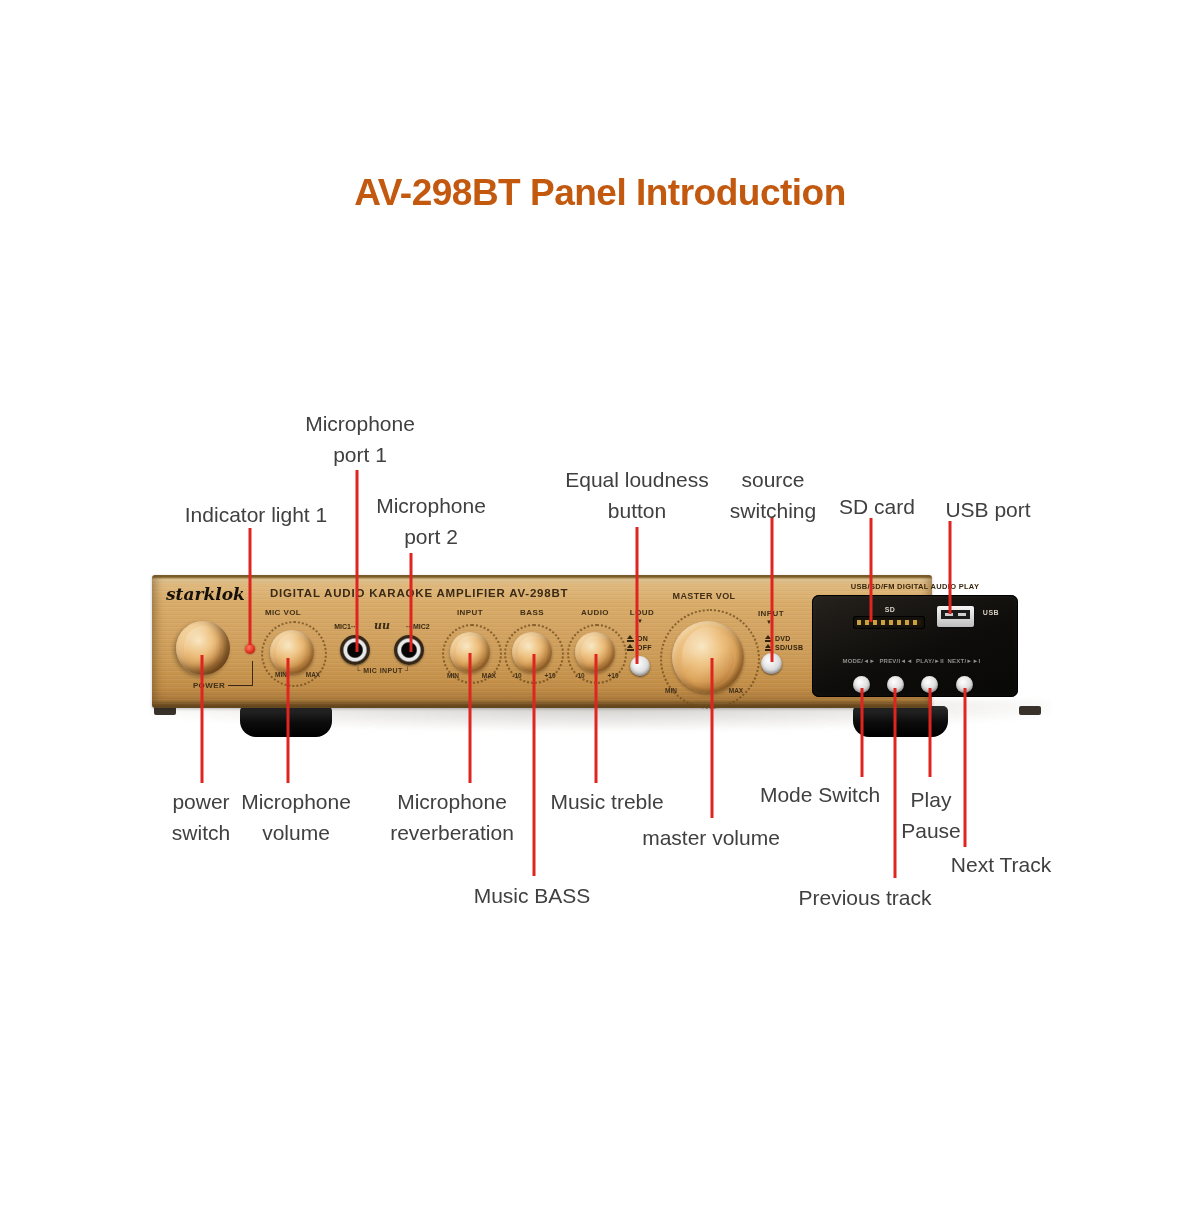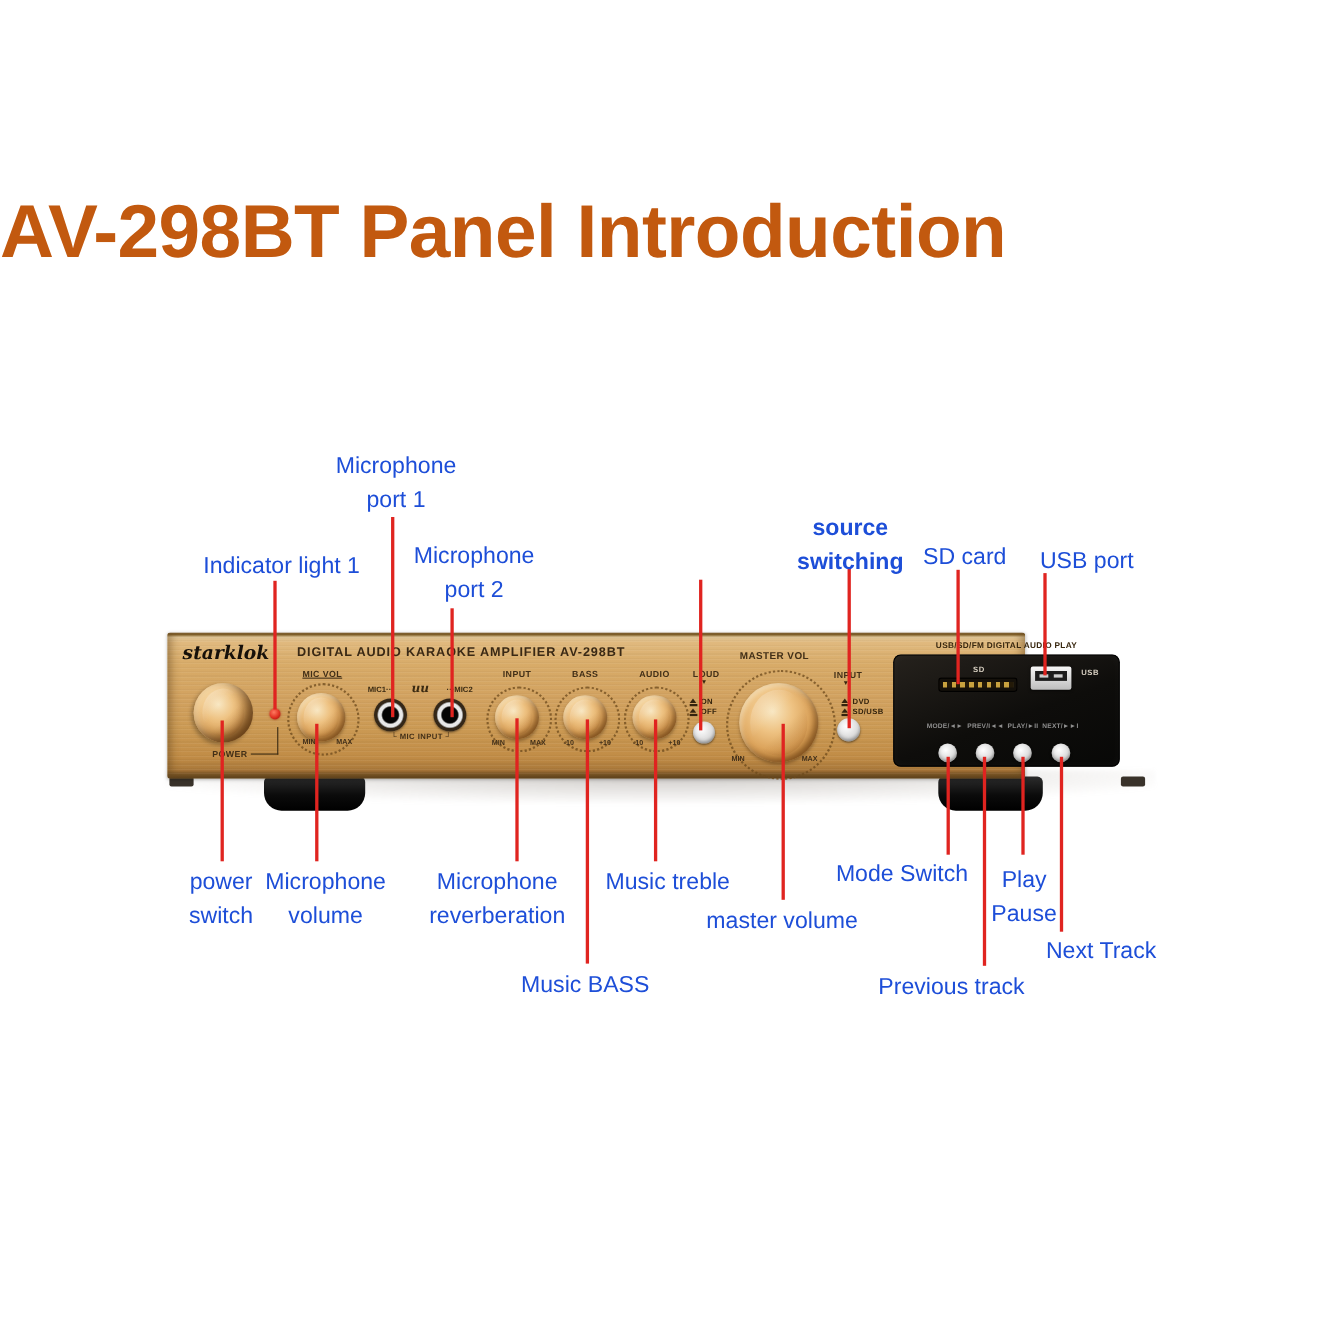--- a/index.html
+++ b/index.html
@@ -1,19 +1,19 @@
 <!DOCTYPE html>
 <html><head>
 <meta charset="utf-8">
 <style>
   html,body{margin:0;padding:0;background:#fff;}
   .stage{position:relative;width:1200px;height:1221px;background:#fff;overflow:hidden;
          font-family:"Liberation Sans","DejaVu Sans",sans-serif;}
-  .title{position:absolute;left:0;right:0;top:172px;
-         font-size:68px;font-weight:700;letter-spacing:-.5px;color:#c2590f;}
+  .title{position:absolute;left:0;right:0;top:172px;text-align:center;
+         font-size:37px;font-weight:700;letter-spacing:-.5px;color:#c2590f;}
   
   .amp{position:absolute;left:152px;top:575px;width:780px;height:133px;z-index:1;}
   .amp-face{position:absolute;left:0;top:0;right:0;bottom:0;border-radius:3px;
     background:
       repeating-linear-gradient(0deg, rgba(255,255,255,.055) 0 1px, rgba(0,0,0,.025) 1px 2px, transparent 2px 4px),
       linear-gradient(180deg,#7c5a26 0,#8c6a30 2px,#ecd2a2 4px,#e0b97e 9px,#d8ab68 22%,#d2a260 45%,#cb9a54 65%,#c18c46 85%,#a9783a 94%,#7a5626 97%,#5b3f1a 100%);
     box-shadow: inset 4px 0 8px rgba(100,70,30,.45), inset -4px 0 8px rgba(100,70,30,.45), 0 1px 3px rgba(0,0,0,.25);}
   .foot{position:absolute;top:131px;height:31px;border-radius:5px 5px 16px 16px;z-index:0;
     background:linear-gradient(180deg,#2c2c2c,#0b0b0b 55%,#000);}
   .pad{position:absolute;top:131px;height:9px;width:22px;background:#39322a;border-radius:2px;z-index:0;}
@@ -66,21 +66,21 @@
   .usbport::after{content:"";position:absolute;left:8px;top:7px;width:8px;height:3px;background:#cfcfcf;
     box-shadow:13px 0 0 #cfcfcf;}
   .tlabel{position:absolute;width:40px;top:83px;text-align:center;font-size:6px;font-weight:700;
     color:#8f8f8f;letter-spacing:.2px;}
   .microw{position:absolute;left:180px;top:44px;width:100px;display:flex;align-items:baseline;
     justify-content:center;font-size:7px;font-weight:700;color:#3a2a12;}
   .micscript{font-family:"DejaVu Serif","Liberation Serif",serif;font-style:italic;font-size:11px;
     margin:0 16px;font-weight:700;}
   
   .cline{position:absolute;width:3px;background:#e02420;transform:translateX(-50%);z-index:6;}
-  .clabel{position:absolute;transform:translateX(-50%);z-index:7;color:#1d4ed8;font-size:21px;
+  .clabel{position:absolute;transform:translateX(-50%);z-index:7;color:#404040;font-size:21px;
     line-height:31px;text-align:center;white-space:pre-line;}
 </style>
 </head>
 <body>
 
 <div class="stage">
 
   <div class="title">AV-298BT Panel Introduction</div>
 
   <div class="floor-shadow"></div>
@@ -94,21 +94,21 @@
 
     <div class="brand">starklok</div>
     <div class="model">DIGITAL AUDIO KARAOKE AMPLIFIER  AV-298BT</div>
 
     <div class="knob knob-power" style="left:24px;top:46px;width:54px;height:54px;"></div>
     <div class="plabel" style="left:29px;top:106px;width:56px;">POWER</div>
     <div class="bracket" style="left:76px;top:110px;width:25px;height:1px;"></div>
     <div class="bracket" style="left:100px;top:86px;width:1px;height:25px;"></div>
     <div class="led" style="left:93px;top:69px;width:10px;height:10px;"></div>
 
-    <div class="plabel" style="left:109px;top:33px;width:64px;text-decoration:underline;">MIC VOL</div>
+    <div class="plabel" style="left:99px;top:33px;width:64px;">MIC VOL</div>
     <div class="dots" style="left:109px;top:46px;width:62px;height:62px;"></div>
     <div class="knob" style="left:118px;top:55px;width:44px;height:44px;"></div>
     <div class="pmini" style="left:114px;top:96px;">MIN</div>
     <div class="pmini" style="left:146px;top:96px;">MAX</div>
 
     <div class="microw">
       <span>MIC1···</span>
         <span class="micscript">uu</span>
         <span>···MIC2</span>
     </div>
@@ -196,21 +196,23 @@
   <div class="cline" style="left:862px;top:688px;height:89px;"></div>
   <div class="cline" style="left:895px;top:688px;height:190px;"></div>
   <div class="cline" style="left:930px;top:688px;height:89px;"></div>
   <div class="cline" style="left:965px;top:688px;height:159px;"></div>
 
   <div class="clabel" style="left:256px;top:499px;text-align:center;">Indicator light 1</div>
   <div class="clabel" style="left:360px;top:408px;">Microphone
 port 1</div>
   <div class="clabel" style="left:431px;top:490px;">Microphone
 port 2</div>
-  <div class="clabel" style="left:773px;top:464px;font-weight:bold;">source
+  <div class="clabel" style="left:637px;top:464px;">Equal loudness
+button</div>
+  <div class="clabel" style="left:773px;top:464px;">source
 switching</div>
   <div class="clabel" style="left:877px;top:491px;">SD card</div>
   <div class="clabel" style="left:988px;top:494px;">USB port</div>
   <div class="clabel" style="left:201px;top:786px;">power
 switch</div>
   <div class="clabel" style="left:296px;top:786px;">Microphone
 volume</div>
   <div class="clabel" style="left:452px;top:786px;">Microphone
 reverberation</div>
   <div class="clabel" style="left:607px;top:786px;">Music treble</div>

